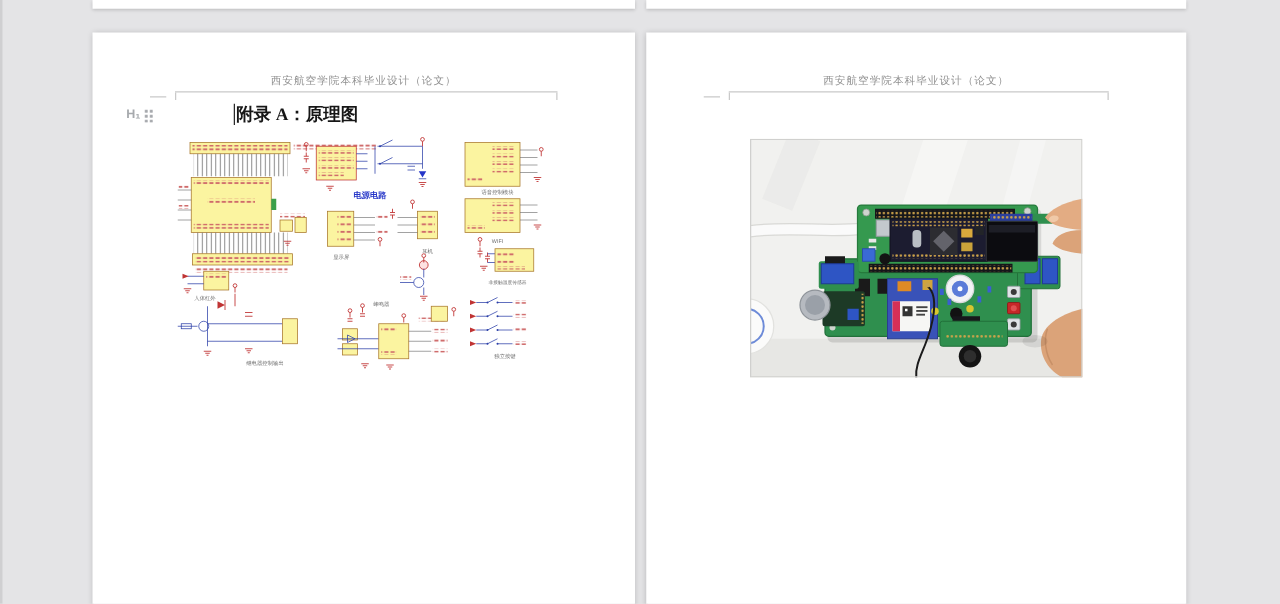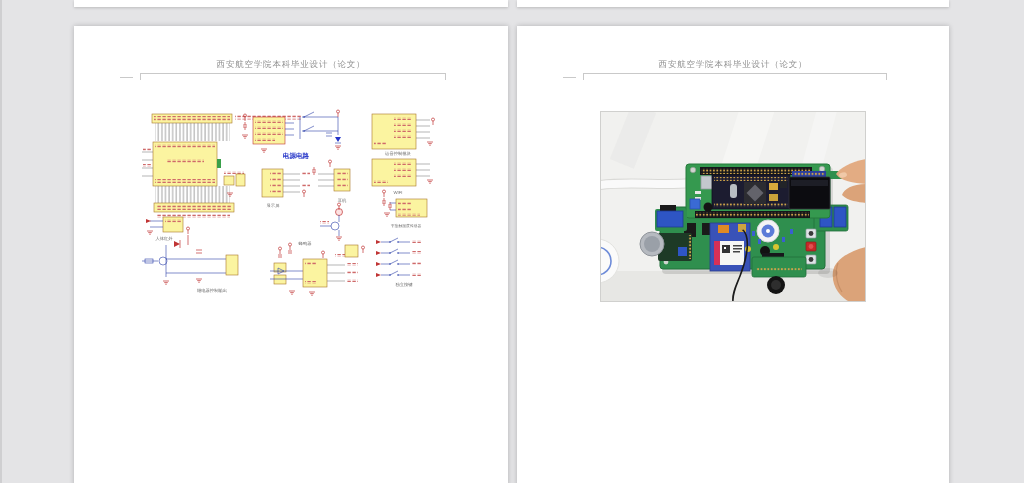--- a/index.html
+++ b/index.html
@@ -53,20 +53,26 @@
 <body>
 
 <div class="edge-line"></div>
 <div class="prev-strip" id="prev-left"></div>
 <div class="prev-strip" id="prev-right"></div>
 
 <div class="page" id="page-left">
   <div class="page-header">西安航空学院本科毕业设计（论文）</div>
   <div class="header-rule"></div>
   <div class="corner-mark"></div>
+  <div class="title-row">
+    <span class="h1-badge">H₁</span>
+    <span class="drag-handle"></span>
+    <span class="text-cursor"></span>
+    <h2 class="page-title">附录 A：原理图</h2>
+  </div>
 
   <svg class="figure-schematic" viewBox="0 0 298 196">
     <defs>
       <pattern id="rtx" width="5" height="3" patternUnits="userSpaceOnUse">
         <rect x="0.4" y="0.7" width="3.4" height="1.5" fill="#cf6a6a"></rect>
       </pattern>
       <pattern id="pins" width="3.6" height="20" patternUnits="userSpaceOnUse">
         <rect x="1.5" width="0.7" height="20" fill="#7a7a7a"></rect>
       </pattern>
       <g id="gnd" stroke="#c03434" stroke-width="0.7">

